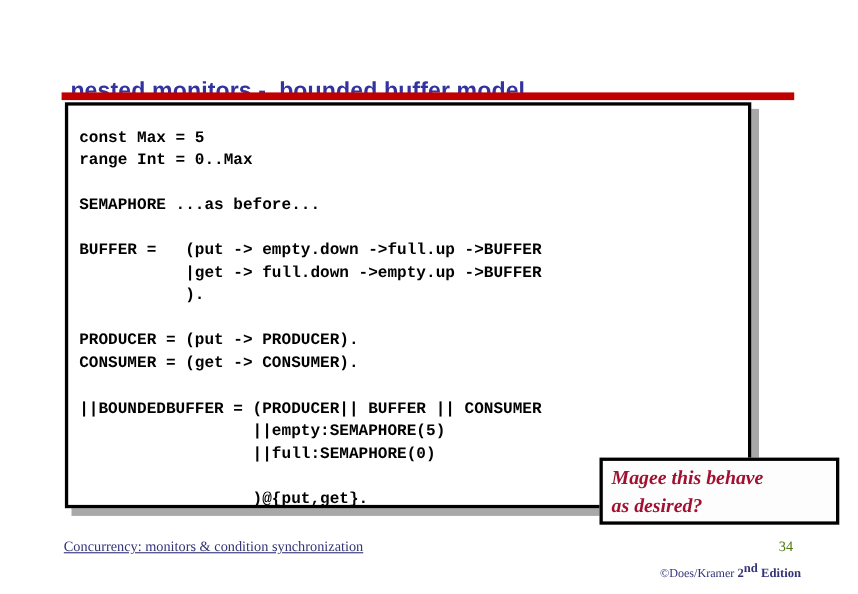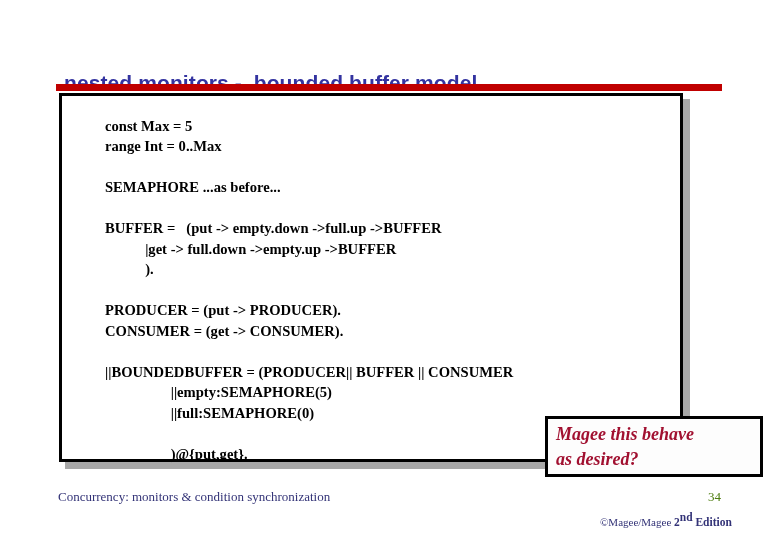--- a/index.html
+++ b/index.html
@@ -54,27 +54,26 @@
     width: 624px;
     height: 369px;
     background: #ffffff;
     border: 3px solid #000000;
     box-sizing: border-box;
   }
   #code-text {
     position: absolute;
     left: 72px;
     top: 101px;
-    font-family: Liberation Serif, serif;
+    font-family: Liberation Mono, monospace;
     font-size: 14.6px;
     line-height: 20.5px;
     color: #000000;
     white-space: pre;
     font-weight: bold;
-    margin-left: 33px;
   }
 
   
   #callout-box {
     position: absolute;
     left: 545px;
     top: 416px;
     width: 218px;
     height: 61px;
     background: #fdfdfd;
@@ -97,20 +96,21 @@
 
   
   #footer-note {
     position: absolute;
     left: 58px;
     top: 489px;
     font-family: "Liberation Serif", "DejaVu Serif", serif;
     font-size: 13px;
     color: #333377;
     white-space: pre;
+    text-decoration: underline;
   }
   #page-number {
     position: absolute;
     left: 708px;
     top: 489px;
     font-family: "Liberation Serif", "DejaVu Serif", serif;
     font-size: 13px;
     color: #4d7c0f;
     white-space: pre;
   }
@@ -160,13 +160,13 @@
                   ||full:SEMAPHORE(0)
 
                   )@{put,get}.</pre>
 
 <div id="callout-box"></div>
 <div id="callout-text">Magee this behave
 as desired?</div>
 
 <div id="footer-note">Concurrency: monitors &amp; condition synchronization</div>
 <div id="page-number">34</div>
-<div id="copyright"><span>©Magee/Magee </span><span class="edition">2</span><sup class="edition">nd</sup><span class="edition"> Edition</span></div>
+<div id="copyright"><span>©Does/Kramer </span><span class="edition">2</span><sup class="edition">nd</sup><span class="edition"> Edition</span></div>
 
 </body></html>

